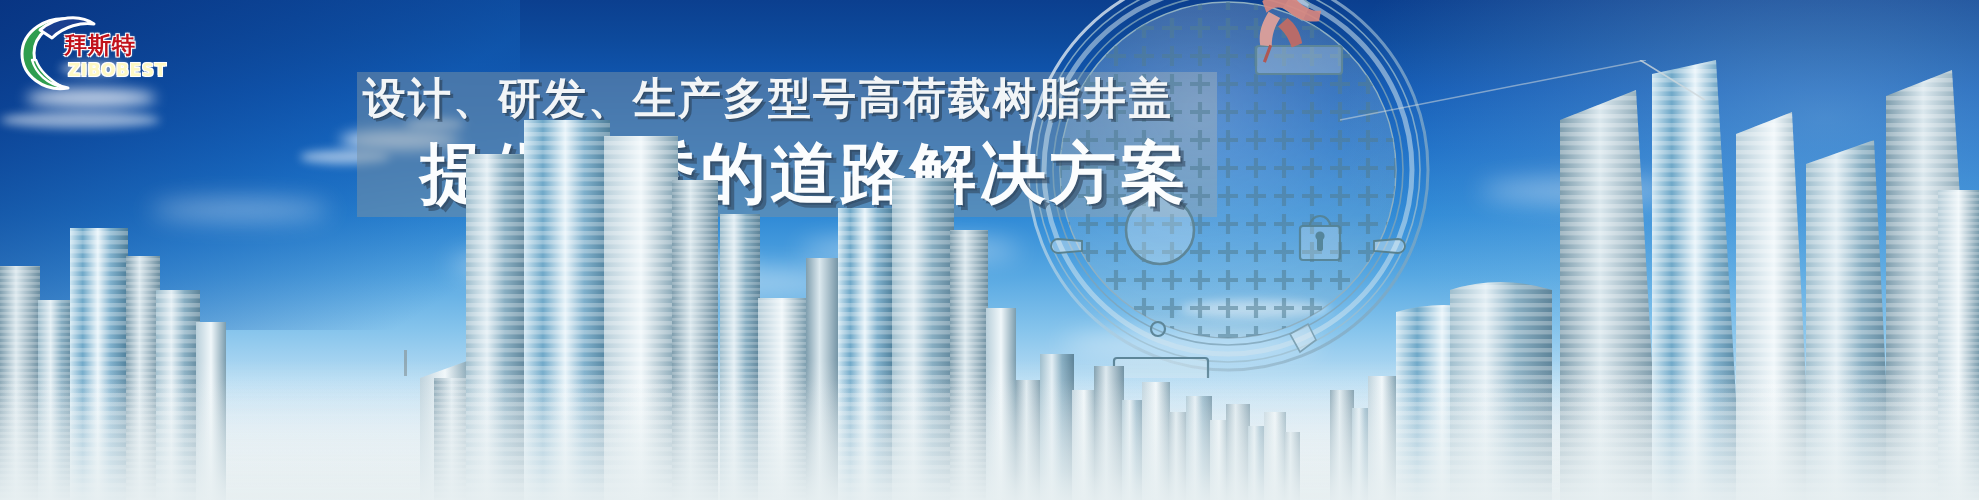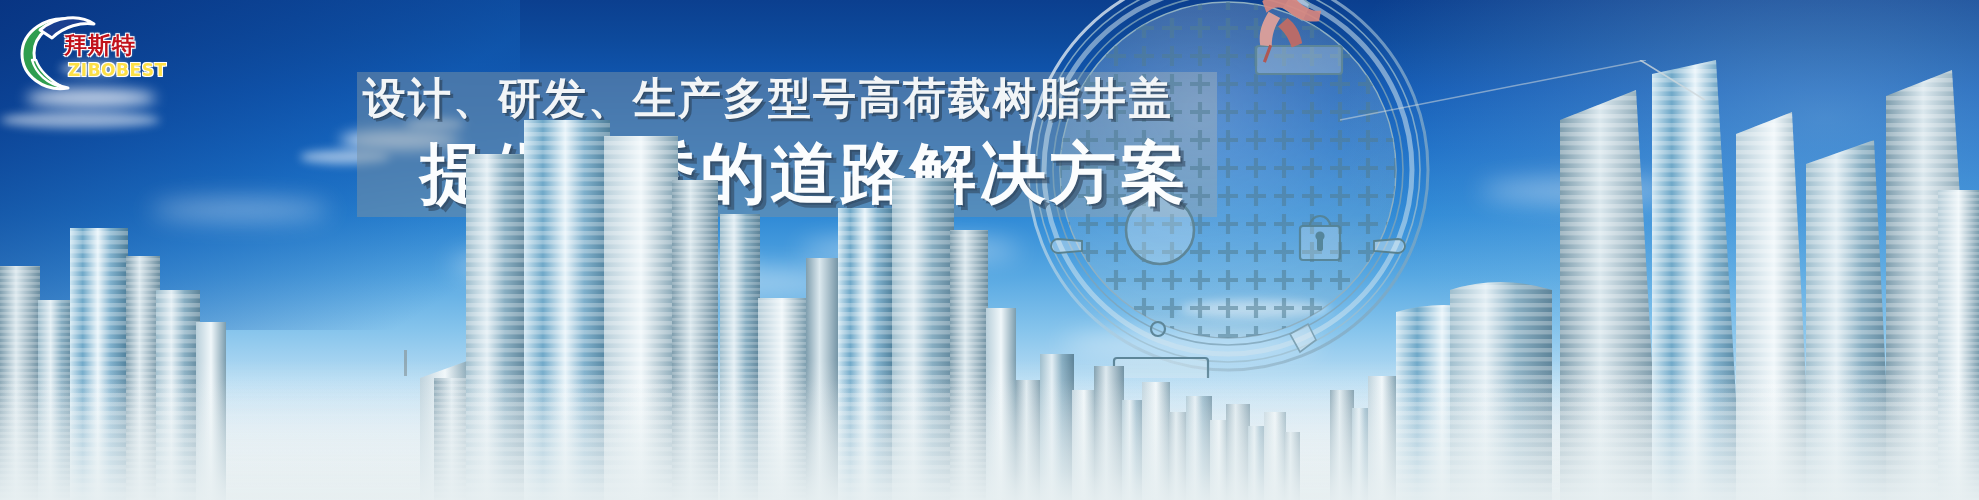--- a/index.html
+++ b/index.html
@@ -66,21 +66,21 @@
   .logo-cn{
     position:absolute; left:52px; top:22px;
     font-size:23px; font-weight:bold; letter-spacing:1px;
     color:#c1121c;
     font-family:"DejaVu Sans","Liberation Sans",sans-serif;
     text-shadow:0 0 3px #fff, 1px 1px 0 #fff, -1px -1px 0 #fff, 1px -1px 0 #fff, -1px 1px 0 #fff;
   }
   .logo-en{
     position:absolute; left:56px; top:52px;
     font-size:17px; font-weight:bold; letter-spacing:.5px;
-    color:#fde047;
+    color:#fef9c3;
     font-family:"DejaVu Sans","Liberation Sans",sans-serif;
     text-shadow:0 0 2px #fff, 1px 1px 0 #fff, -1px -1px 0 #fff, 1px -1px 0 #fff, -1px 1px 0 #fff;
   }
 
   
   .manhole{ position:absolute; left:1018px; top:-42px; width:420px; height:420px; }
 
   
   .skyline{ position:absolute; left:0; bottom:0; width:1979px; height:440px; }
   .haze{

